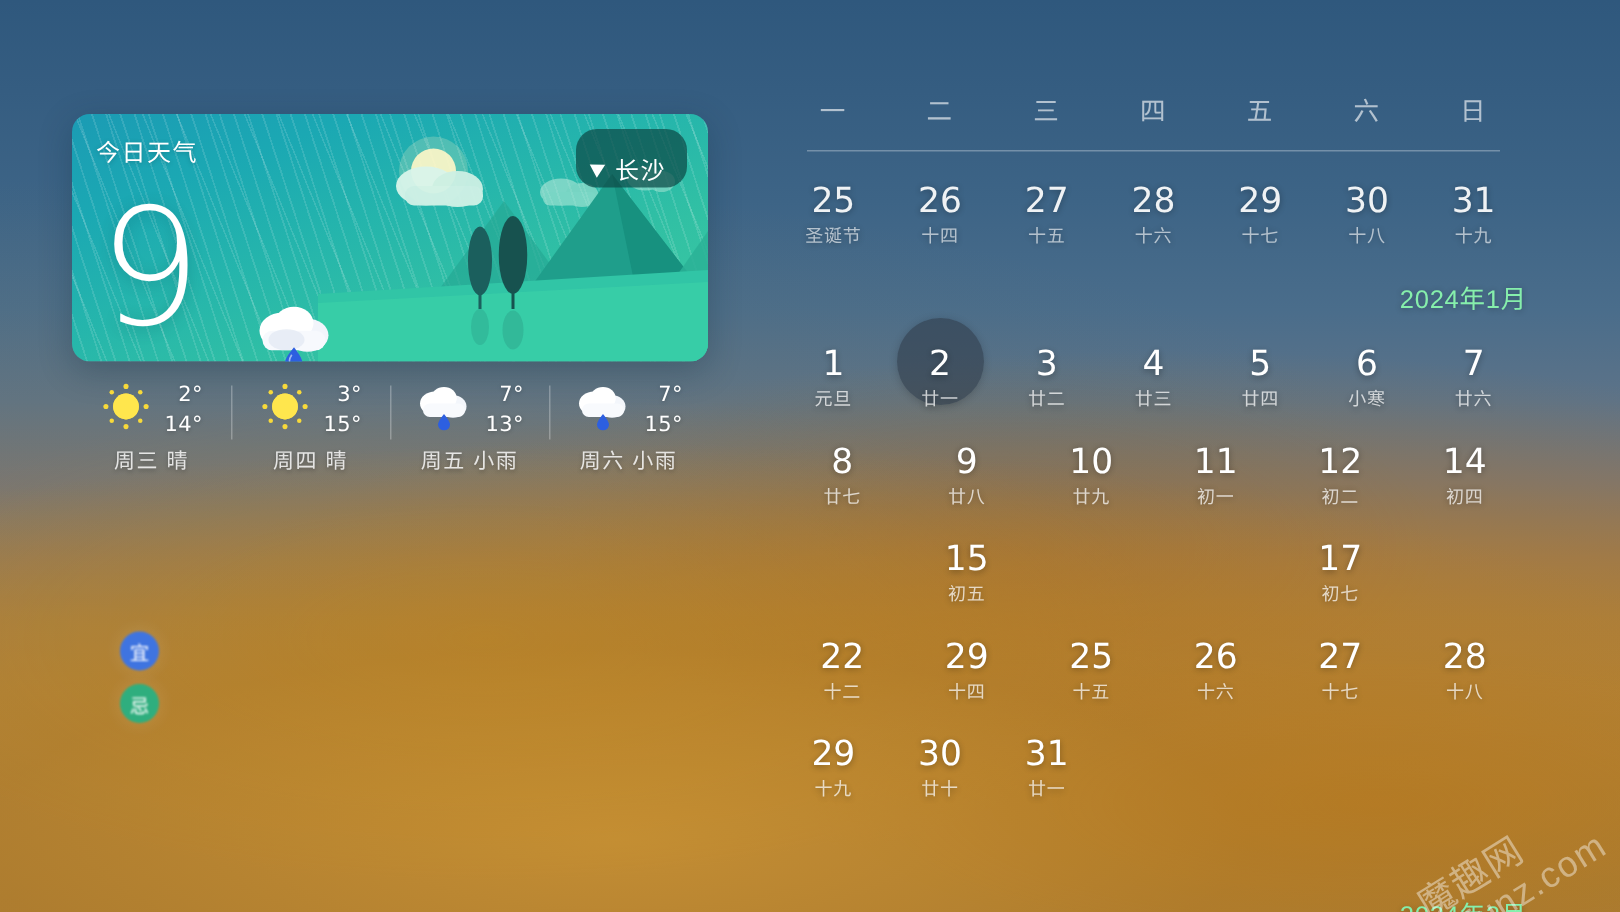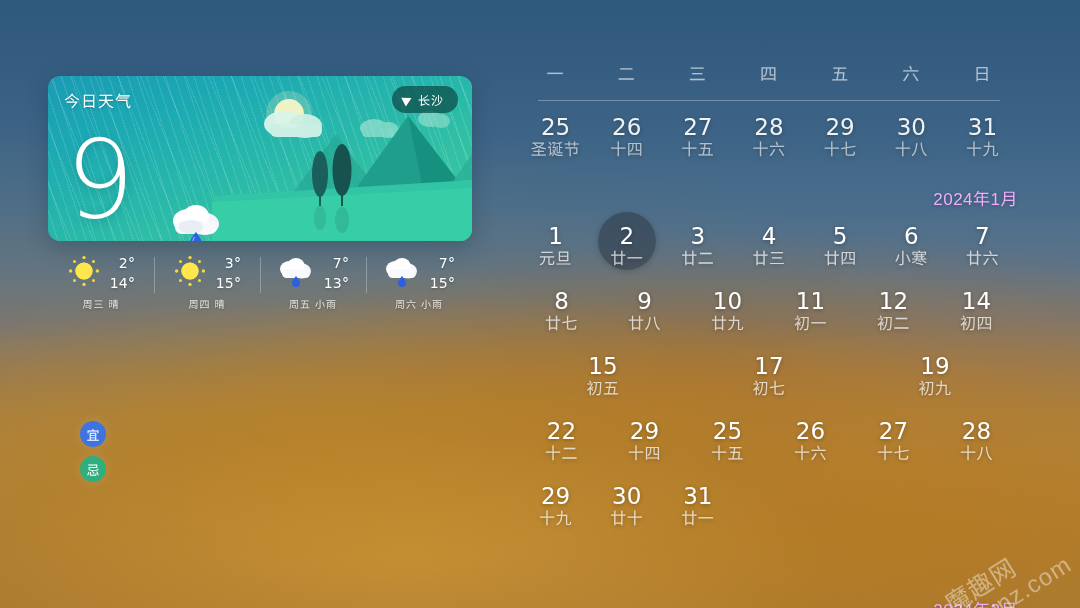--- a/index.html
+++ b/index.html
@@ -83,23 +83,23 @@
   .wc-scene{position:absolute;right:0;top:0;width:260px;height:165px;}
   .wc-scene svg{display:block;}
   .wc-title{
     position:absolute;left:16px;top:12px;
     color:#ffffff;font-size:16px;letter-spacing:1px;
     text-shadow:0 1px 3px rgba(0,60,70,.35);
   }
   .loc-pill{
     position:absolute;right:14px;top:10px;height:27px;
     display:flex;align-items:center;gap:6px;
-    padding:0 14px 0 11px;border-radius:14px;
+    padding:12px 14px 0 11px;border-radius:14px;
     background:rgba(12,73,70,0.72);
-    color:#fff;font-size:12px;letter-spacing:1px;
+    color:#fff;font-size:16px;letter-spacing:1px;
   }
   .loc-pill .nav-ico{
     width:0;height:0;display:inline-block;
     border-left:9px solid #fff;border-top:5px solid transparent;
     border-bottom:5px solid transparent;
     transform:rotate(-28deg);
   }
   .big-temp{
     position:absolute;left:52px;top:104px;
     transform:translate(-50%,-50%);
@@ -124,21 +124,21 @@
     background:rgba(255,255,255,0.28);
   }
   .fc-top{display:flex;align-items:center;gap:9px;height:44px;}
   .fc-temps{
     display:flex;flex-direction:column;align-items:flex-end;
     color:#ffffff;font-size:14px;line-height:20px;letter-spacing:.3px;
     font-family:"DejaVu Sans","Liberation Sans",sans-serif;
     text-shadow:0 1px 3px rgba(0,0,0,.25);
   }
   .fc-label{
-    color:rgba(255,255,255,.82);font-size:10px;letter-spacing:1px;
+    color:rgba(255,255,255,.82);font-size:14px;letter-spacing:1px;
     text-shadow:0 1px 3px rgba(0,0,0,.28);margin-top:1px;
   }
 
   
   .omens{position:absolute;left:80px;top:421px;}
   .omen{
     width:26px;height:26px;border-radius:50%;
     display:flex;align-items:center;justify-content:center;
     color:#ffffff;font-size:13px;margin-bottom:9px;
     filter:blur(0.7px);
@@ -154,50 +154,50 @@
   }
   .cal-weekdays div{
     flex:1;text-align:center;color:rgba(255,255,255,.62);
     font-size:17px;letter-spacing:1px;
   }
   .cal-rule{
     position:absolute;left:18px;top:100px;width:462px;height:1px;
     background:rgba(255,255,255,.30);
   }
   .month-label{
-    position:absolute;right:22px;color:#f0abfc;font-size:17px;letter-spacing:.5px;
+    position:absolute;right:22px;color:#86efac;font-size:17px;letter-spacing:.5px;
     text-shadow:0 1px 4px rgba(0,0,0,.3);
   }
   .month-top{top:185px;}
   .month-bottom{top:596px;}
 
   .cal-grid{
     position:absolute;left:0;top:108px;width:498px;
   }
   .cal-row{display:flex;height:65px;}
   .cal-cell{
     position:relative;flex:1;display:flex;flex-direction:column;
-    align-items:center;justify-content:flex-start;padding-top:6px;
+    align-items:center;justify-content:center;padding-top:6px;
     box-sizing:border-box;
   }
   .cal-cell.empty{visibility:hidden;}
   .sel-circle{
     position:absolute;left:50%;top:24px;transform:translate(-50%,-50%);
     width:58px;height:58px;border-radius:50%;
     background:rgba(48,62,76,0.62);
     box-shadow:0 1px 6px rgba(0,0,0,.18);
   }
   .day-num{
     position:relative;z-index:2;color:#ffffff;font-size:23px;line-height:27px;
     font-family:"DejaVu Sans","Liberation Sans",sans-serif;
     text-shadow:0 1px 4px rgba(0,0,0,.32);
   }
   .day-sub{
     position:relative;z-index:2;color:rgba(255,255,255,.72);
-    font-size:16px;line-height:18px;letter-spacing:.5px;
+    font-size:12px;line-height:18px;letter-spacing:.5px;
     text-shadow:0 1px 4px rgba(0,0,0,.3);
   }
   .cal-row.prev-month .day-num,
   .cal-row.prev-month .day-sub{color:rgba(255,255,255,.92);}
   .cal-row.prev-month .day-sub{color:rgba(255,255,255,.62);}
 
   
   .cal-gap{height:44px;}
 </style>
 </head>
@@ -468,24 +468,20 @@
         </div>
         <div class="cal-row">
           <div class="cal-cell">
             <div class="day-num">15</div>
             <div class="day-sub">初五</div>
           </div>
           <div class="cal-cell">
             <div class="day-num">17</div>
             <div class="day-sub">初七</div>
           </div>
-          <div class="cal-cell">
-            <div class="day-num">19</div>
-            <div class="day-sub">初九</div>
-          </div>
         </div>
         <div class="cal-row">
           <div class="cal-cell">
             <div class="day-num">22</div>
             <div class="day-sub">十二</div>
           </div>
           <div class="cal-cell">
             <div class="day-num">29</div>
             <div class="day-sub">十四</div>
           </div>

